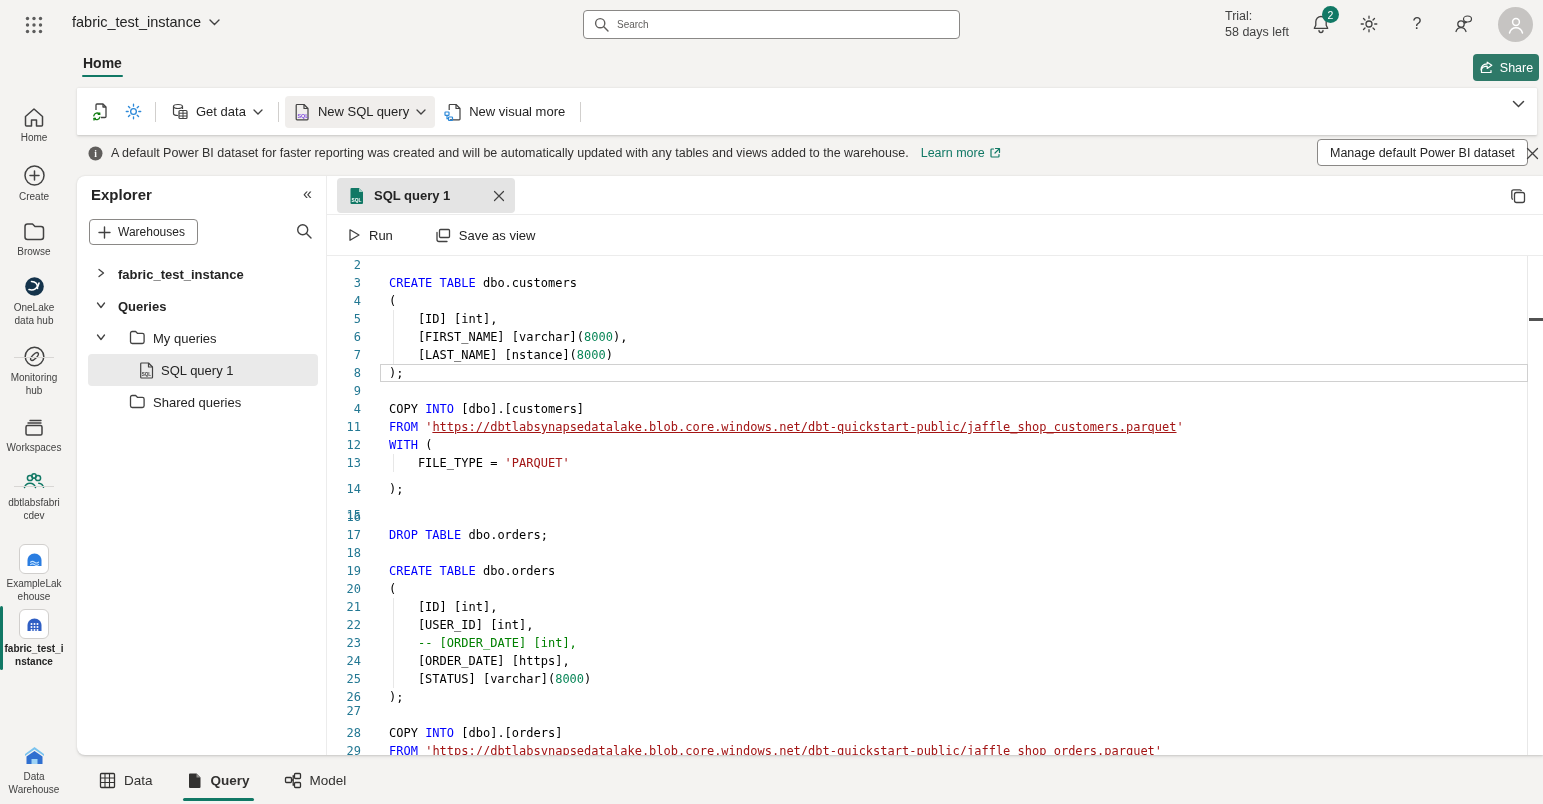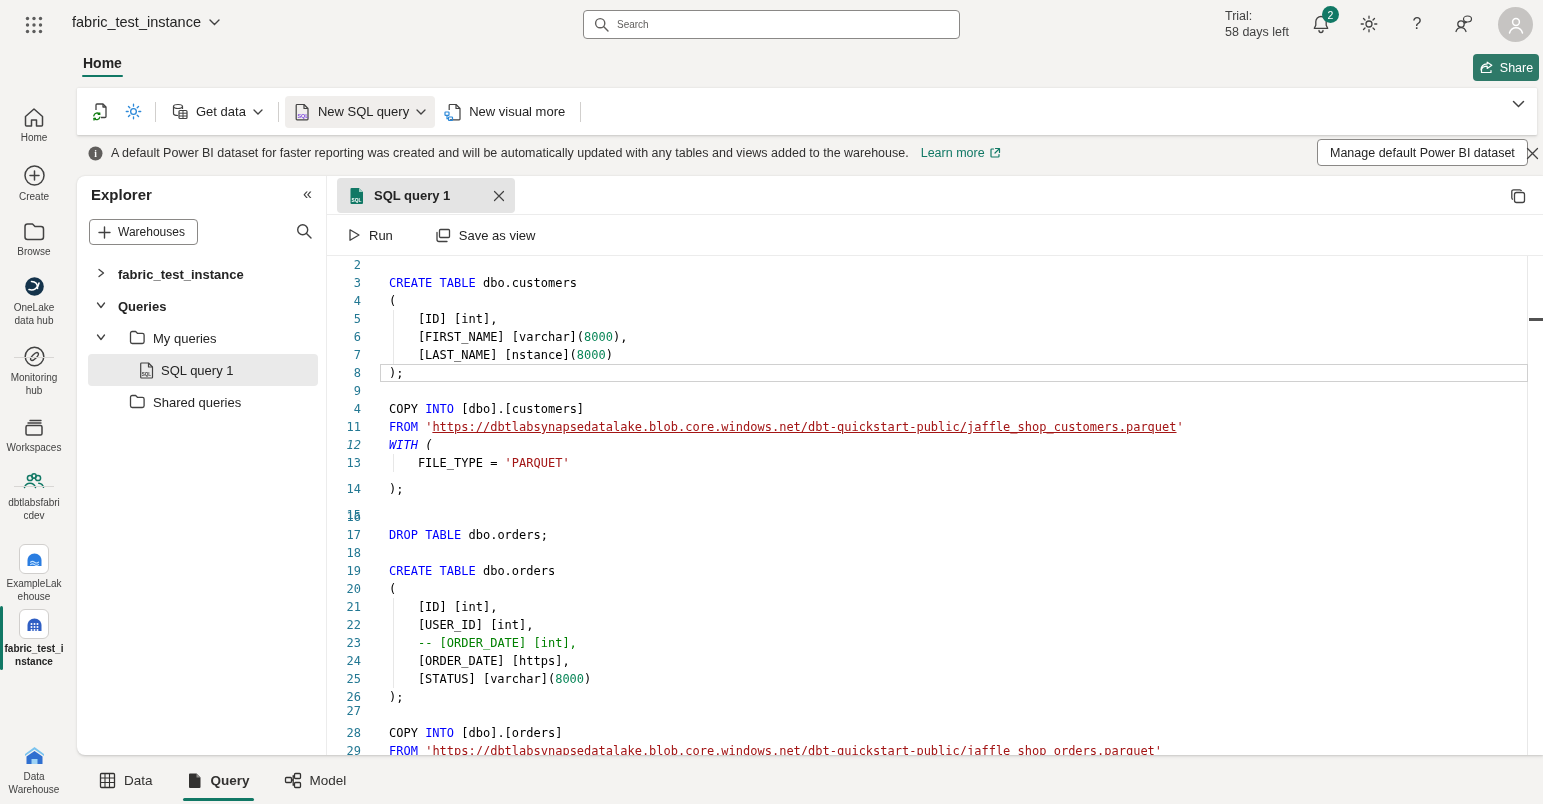--- a/index.html
+++ b/index.html
@@ -520,21 +520,21 @@
     <div class="code-line" style="top: 0px;"><span class="ln">2</span><span class="ct"></span></div>
         <div class="code-line" style="top: 18px;"><span class="ln">3</span><span class="ct"><span class="tok-kw">CREATE</span><span class="tok-p"> </span><span class="tok-kw">TABLE</span><span class="tok-p"> dbo.customers</span></span></div>
         <div class="code-line" style="top: 36px;"><span class="ln">4</span><span class="ct"><span class="tok-p">(</span></span></div>
         <div class="code-line" style="top: 54px;"><span class="ln">5</span><span class="guide"></span><span class="ct"><span class="tok-p">    [ID] [int],</span></span></div>
         <div class="code-line" style="top: 72px;"><span class="ln">6</span><span class="guide"></span><span class="ct"><span class="tok-p">    [FIRST_NAME] [varchar](</span><span class="tok-num">8000</span><span class="tok-p">),</span></span></div>
         <div class="code-line" style="top: 90px;"><span class="ln">7</span><span class="guide"></span><span class="ct"><span class="tok-p">    [LAST_NAME] [nstance](</span><span class="tok-num">8000</span><span class="tok-p">)</span></span></div>
         <div class="code-line current" style="top: 108px;"><span class="ln">8</span><span class="ct"><span class="tok-p">);</span></span></div>
         <div class="code-line" style="top: 126px;"><span class="ln">9</span><span class="ct"></span></div>
         <div class="code-line" style="top: 144px;"><span class="ln">4</span><span class="ct"><span class="tok-p">COPY </span><span class="tok-kw">INTO</span><span class="tok-p"> [dbo].[customers]</span></span></div>
         <div class="code-line" style="top: 162px;"><span class="ln">11</span><span class="ct"><span class="tok-kw">FROM</span><span class="tok-p"> </span><span class="tok-str">'</span><span class="tok-strlink">https://dbtlabsynapsedatalake.blob.core.windows.net/dbt-quickstart-public/jaffle_shop_customers.parquet</span><span class="tok-str">'</span></span></div>
-        <div class="code-line" style="top: 180px; font-style: italic;"><span class="ln">12</span><span class="ct"><span class="tok-kw">WITH</span><span class="tok-p"> (</span></span></div>
+        <div class="code-line" style="top: 180px;"><span class="ln">12</span><span class="ct"><span class="tok-kw">WITH</span><span class="tok-p"> (</span></span></div>
         <div class="code-line" style="top: 198px;"><span class="ln">13</span><span class="guide"></span><span class="ct"><span class="tok-p">    FILE_TYPE = </span><span class="tok-str">'PARQUET'</span></span></div>
         <div class="code-line" style="top: 224px;"><span class="ln">14</span><span class="ct"><span class="tok-p">);</span></span></div>
         <div class="code-line" style="top: 250px;"><span class="ln">15</span><span class="ct"></span></div>
         <div class="code-line" style="top: 252px;"><span class="ln">16</span><span class="ct"></span></div>
         <div class="code-line" style="top: 270px;"><span class="ln">17</span><span class="ct"><span class="tok-kw">DROP</span><span class="tok-p"> </span><span class="tok-kw">TABLE</span><span class="tok-p"> dbo.orders;</span></span></div>
         <div class="code-line" style="top: 288px;"><span class="ln">18</span><span class="ct"></span></div>
         <div class="code-line" style="top: 306px;"><span class="ln">19</span><span class="ct"><span class="tok-kw">CREATE</span><span class="tok-p"> </span><span class="tok-kw">TABLE</span><span class="tok-p"> dbo.orders</span></span></div>
         <div class="code-line" style="top: 324px;"><span class="ln">20</span><span class="ct"><span class="tok-p">(</span></span></div>
         <div class="code-line" style="top: 342px;"><span class="ln">21</span><span class="guide"></span><span class="ct"><span class="tok-p">    [ID] [int],</span></span></div>
         <div class="code-line" style="top: 360px;"><span class="ln">22</span><span class="guide"></span><span class="ct"><span class="tok-p">    [USER_ID] [int],</span></span></div>

